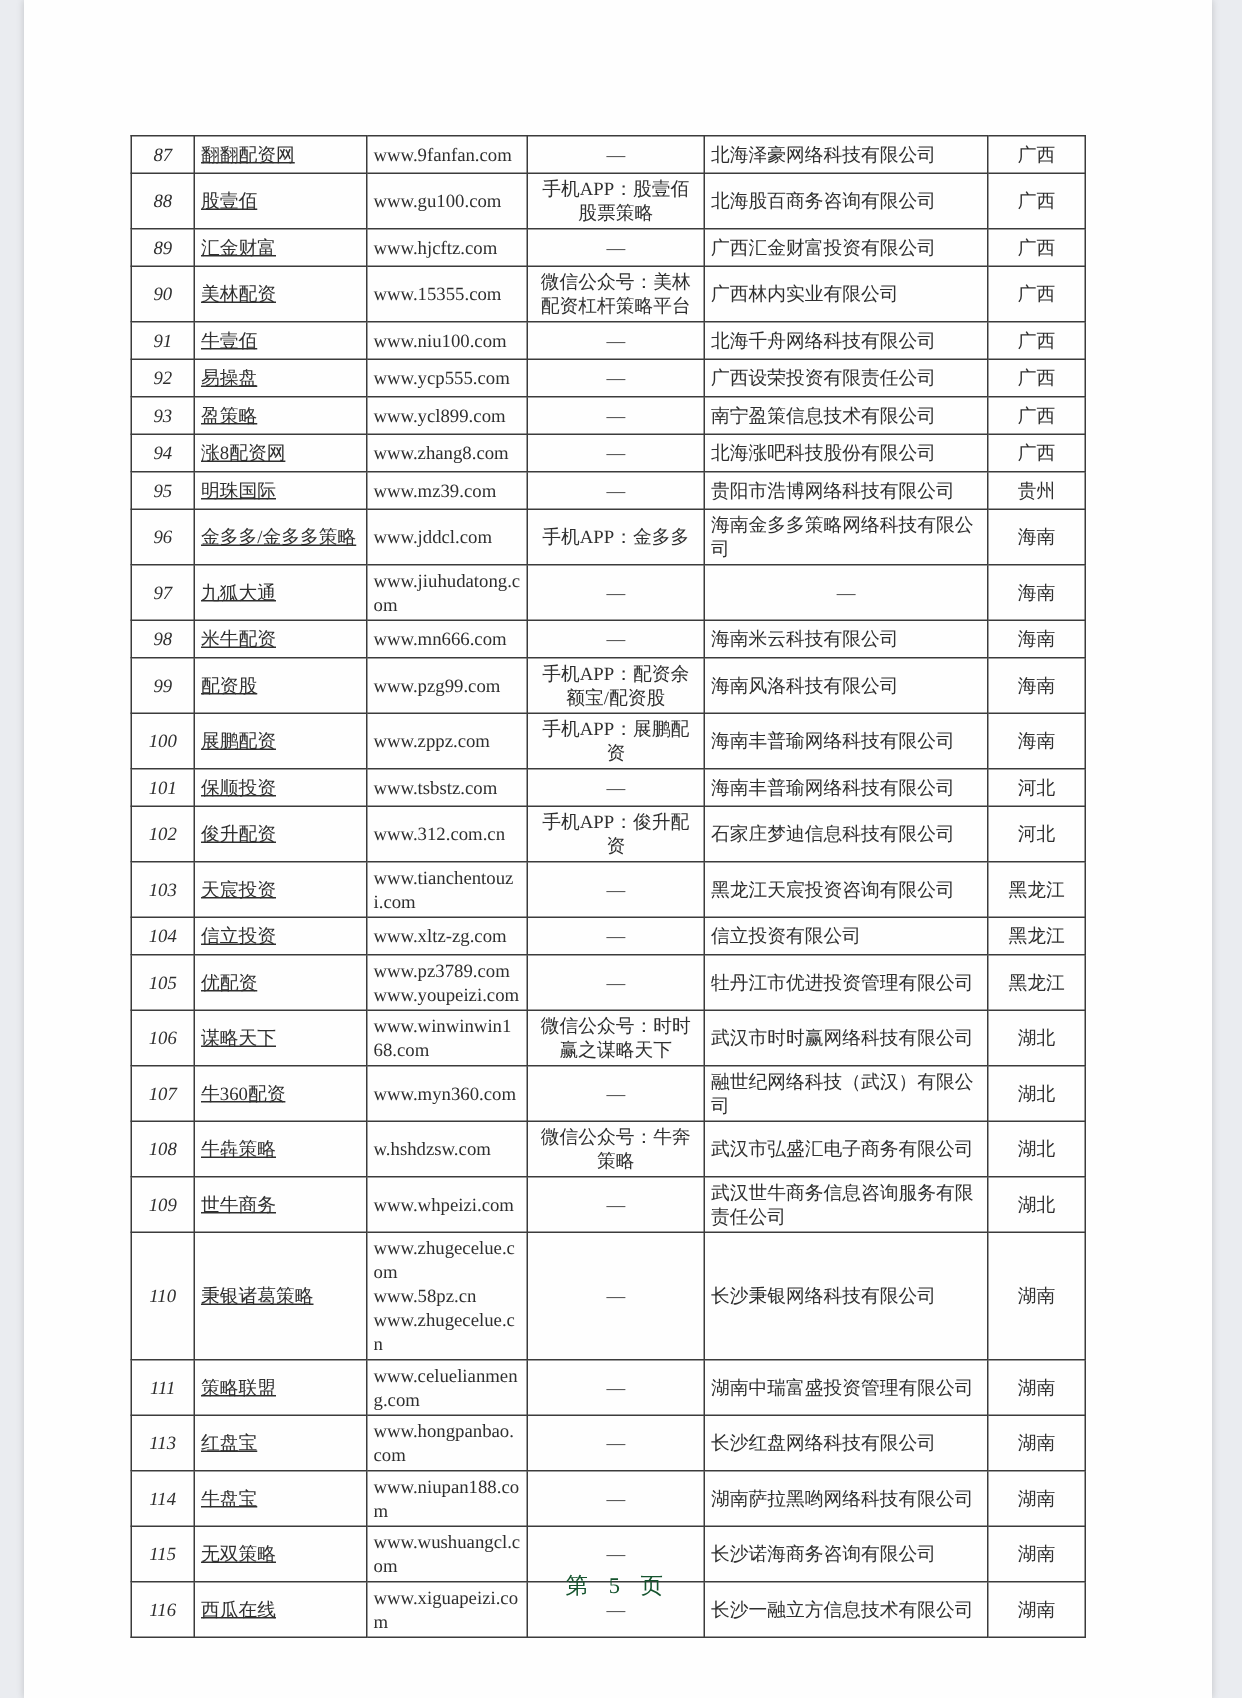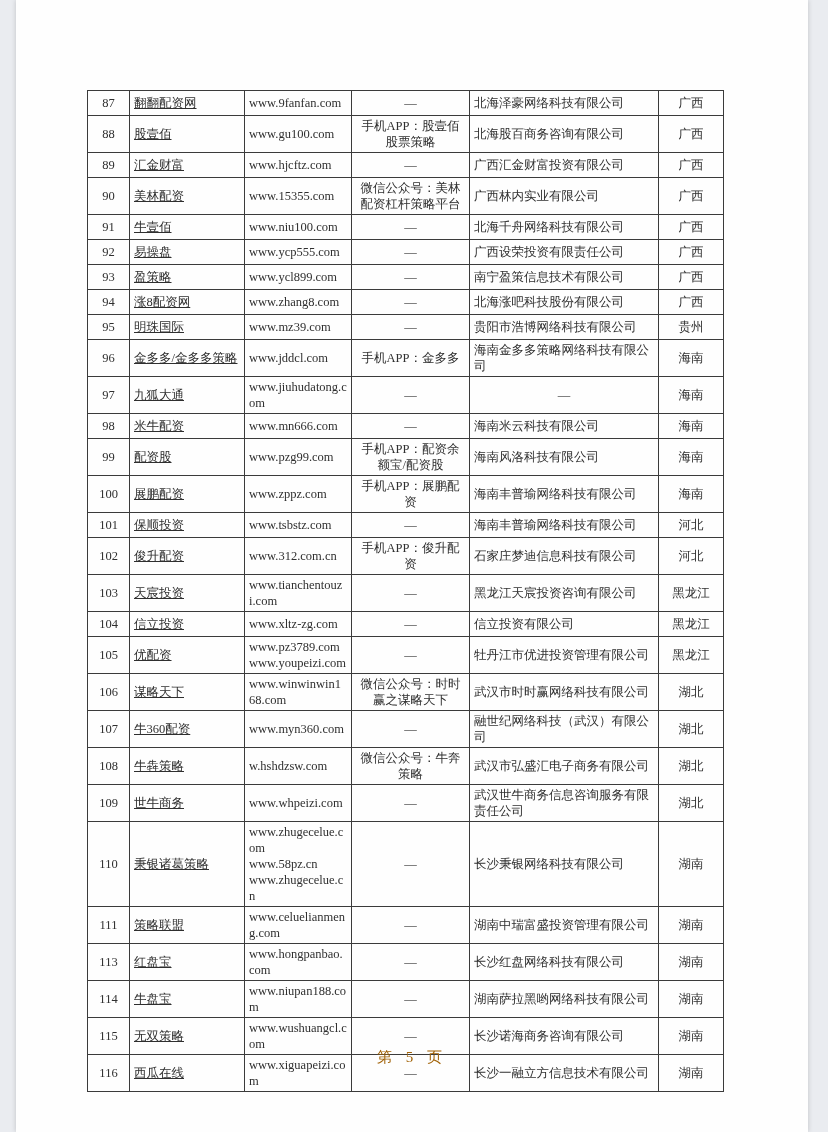--- a/index.html
+++ b/index.html
@@ -34,36 +34,36 @@
     line-height: 1.28;
     color: #2f2f2f;
   }
   table.doc-table td {
     border: 1.5px solid #3b3b3b;
     padding: 2px 4px;
     height: 20px;
     vertical-align: middle;
     overflow: hidden;
   }
-  td.c-num   { text-align: center; }
+  td.c-num   { text-align: center; font-style: italic; }
   td.c-name  { text-align: left; text-decoration: underline; }
   td.c-site  { text-align: left; white-space: pre-line; word-break: break-all; font-family: Liberation Serif, serif; }
   td.c-promo { text-align: center; }
   td.c-comp  { text-align: left; }
   td.c-prov  { text-align: center; }
   td.dash    { text-align: center; color: #3a3a3a; }
   .footer {
     position: absolute;
     left: 0;
     top: 1048px;
     width: 792px;
     text-align: center;
     font-size: 15px;
     letter-spacing: 5px;
-    color: #a16207;
+    color: #14532d;
   }
 </style>
 </head>
 <body>
 
 <div class="page">
   <div class="table-wrap">
     <table class="doc-table">
       <colgroup>
         <col style="width:42px">

